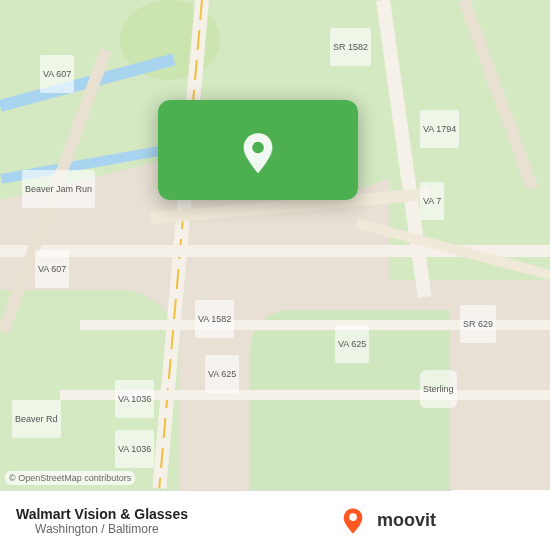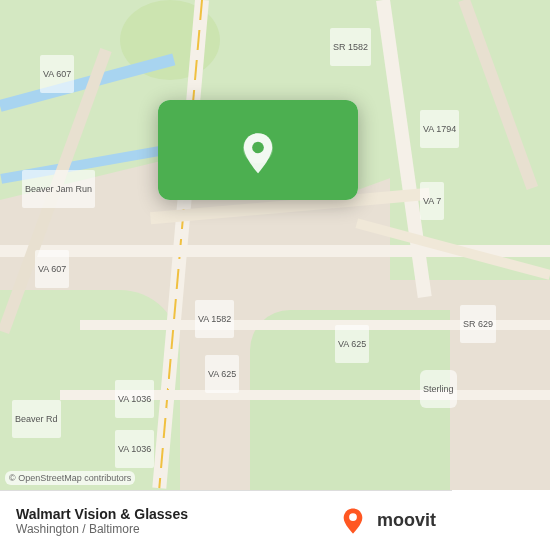--- a/index.html
+++ b/index.html
@@ -220,20 +220,21 @@
       flex: 1;
     }
     .bottom-bar-title {
       font-size: 14px;
       font-weight: bold;
       color: #222;
     }
     .bottom-bar-subtitle {
       font-size: 12px;
       color: #666;
+      margin-left: 19px;
     }
     .moovit-logo {
       display: flex;
       align-items: center;
       gap: 10px;
     }
     .moovit-pin {
       width: 28px;
       height: 28px;
     }

